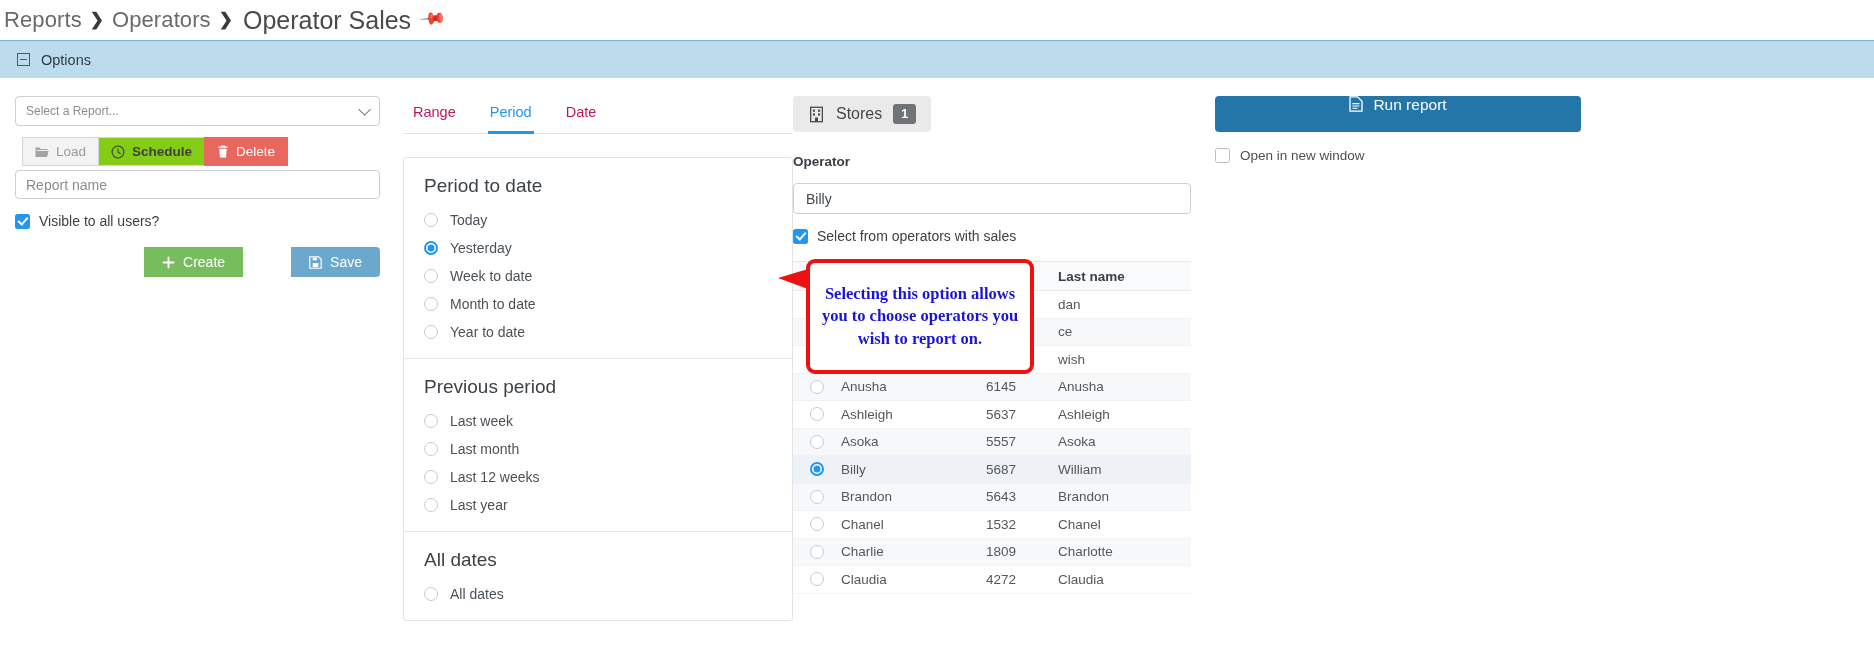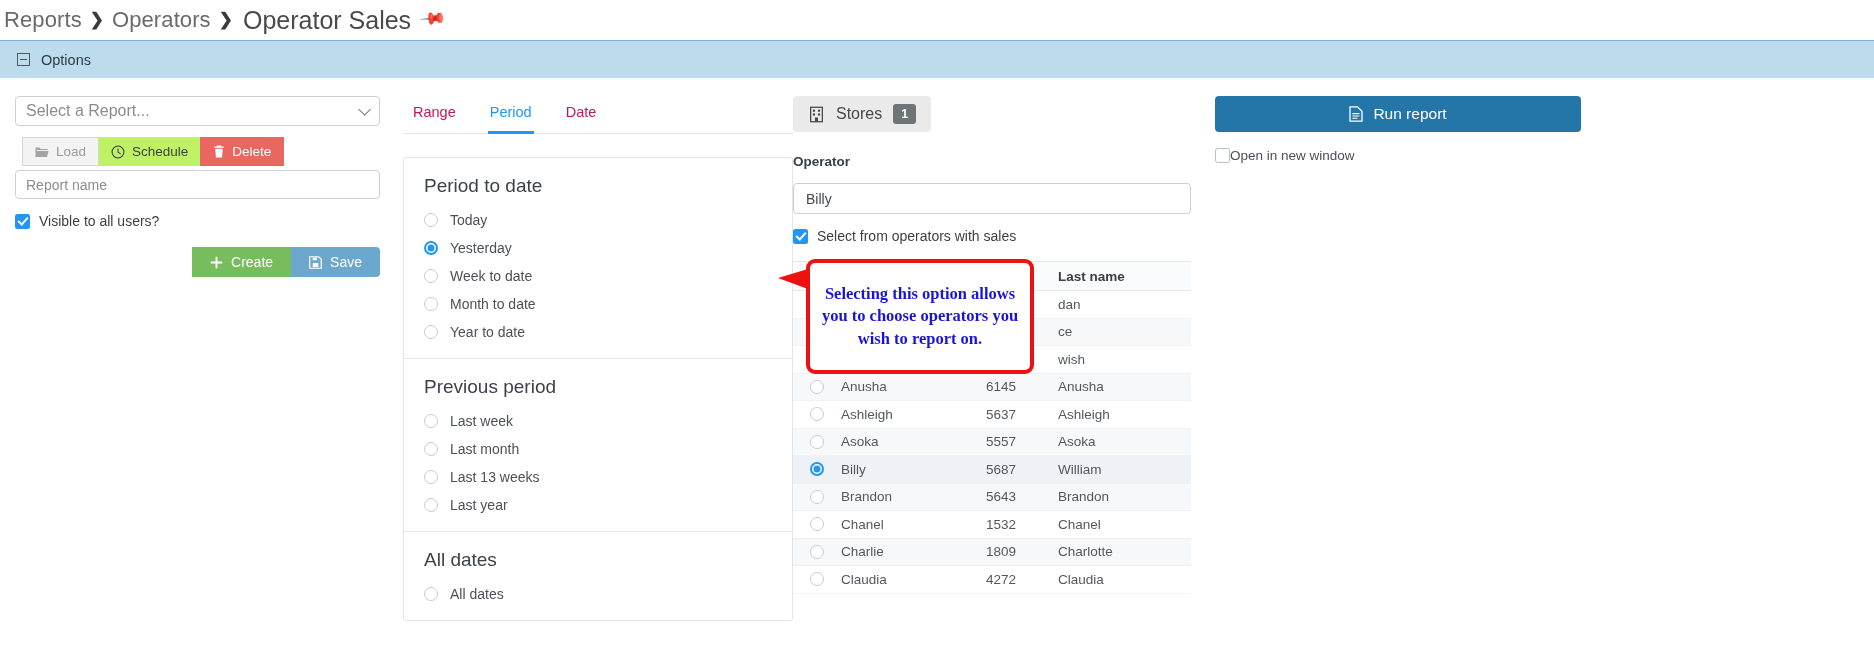--- a/index.html
+++ b/index.html
@@ -88,21 +88,21 @@
 
   
   .select-box {
     height: 30px;
     border: 1px solid #ccd0d4;
     border-radius: 4px;
     background: #fff;
     display: flex;
     align-items: center;
     padding: 0 10px;
-    font-size: 16px;
+    font-size: 12px;
     color: #555;
     position: relative;
   }
   .select-box .caret {
     position: absolute;
     right: 12px;
     width: 9px; height: 9px;
     border-right: 1.6px solid #7a7a7a;
     border-bottom: 1.6px solid #7a7a7a;
     transform: rotate(45deg) translateY(-3px);
@@ -123,21 +123,21 @@
     gap: 7px;
     height: 29px;
     padding: 0 12px;
     font-size: 13.5px;
     border: 1px solid #d2d6da;
     border-right: none;
     background: #f3f3f3;
     color: #9b9b9b;
     cursor: pointer;
   }
-  .btn-seg.schedule { background: #bef264; color: #404040; }
+  .btn-seg.schedule { background: #84cc16; color: #404040; font-weight: bold; }
   .btn-seg.delete {
     background: #e8675f;
     border-color: #e8675f;
     color: #fff;
     border-right: 1px solid #e8675f;
   }
 
   .text-input {
     height: 29px;
     border: 1px solid #ccd0d4;
@@ -187,20 +187,21 @@
   }
   .btn-create, .btn-save {
     display: flex;
     align-items: center;
     gap: 8px;
     height: 30px;
     padding: 12px 18px;
     font-size: 14px;
     color: #fff;
     cursor: pointer;
+    margin-left: 48px;
   }
   .btn-create { background: #78bd5d; }
   .btn-save   { background: #6ca8cd; }
 
   
   .tabs {
     display: flex;
     gap: 30px;
     border-bottom: 1px solid #e2e5e8;
     padding: 0 8px;
@@ -371,30 +372,31 @@
     z-index: 21;
   }
 
   
   .run-btn {
     background: #2476a8;
     border-radius: 4px;
     height: 36px;
     width: 366px;
     display: flex;
-    align-items: center;
+    align-items: flex-start;
     justify-content: center;
     gap: 10px;
     color: #fff;
     font-size: 15.5px;
     cursor: pointer;
   }
   .run-chk-row {
     display: flex;
     align-items: center;
+    gap: 10px;
     margin-top: 16px;
     font-size: 13.5px;
     color: #4b5157;
   }
 
   svg { display: block; }
 </style>
 </head>
 <body>
 
@@ -508,21 +510,21 @@
         <div class="radio-row">
           <span class="radio"></span>
           <span>Last week</span>
         </div>
         <div class="radio-row">
           <span class="radio"></span>
           <span>Last month</span>
         </div>
         <div class="radio-row">
           <span class="radio"></span>
-          <span>Last 13 weeks</span>
+          <span>Last 12 weeks</span>
         </div>
         <div class="radio-row">
           <span class="radio"></span>
           <span>Last year</span>
         </div>
       </div>
 
       <div class="panel-sec">
         <div class="panel-title">All dates</div>
         <div class="radio-row">

